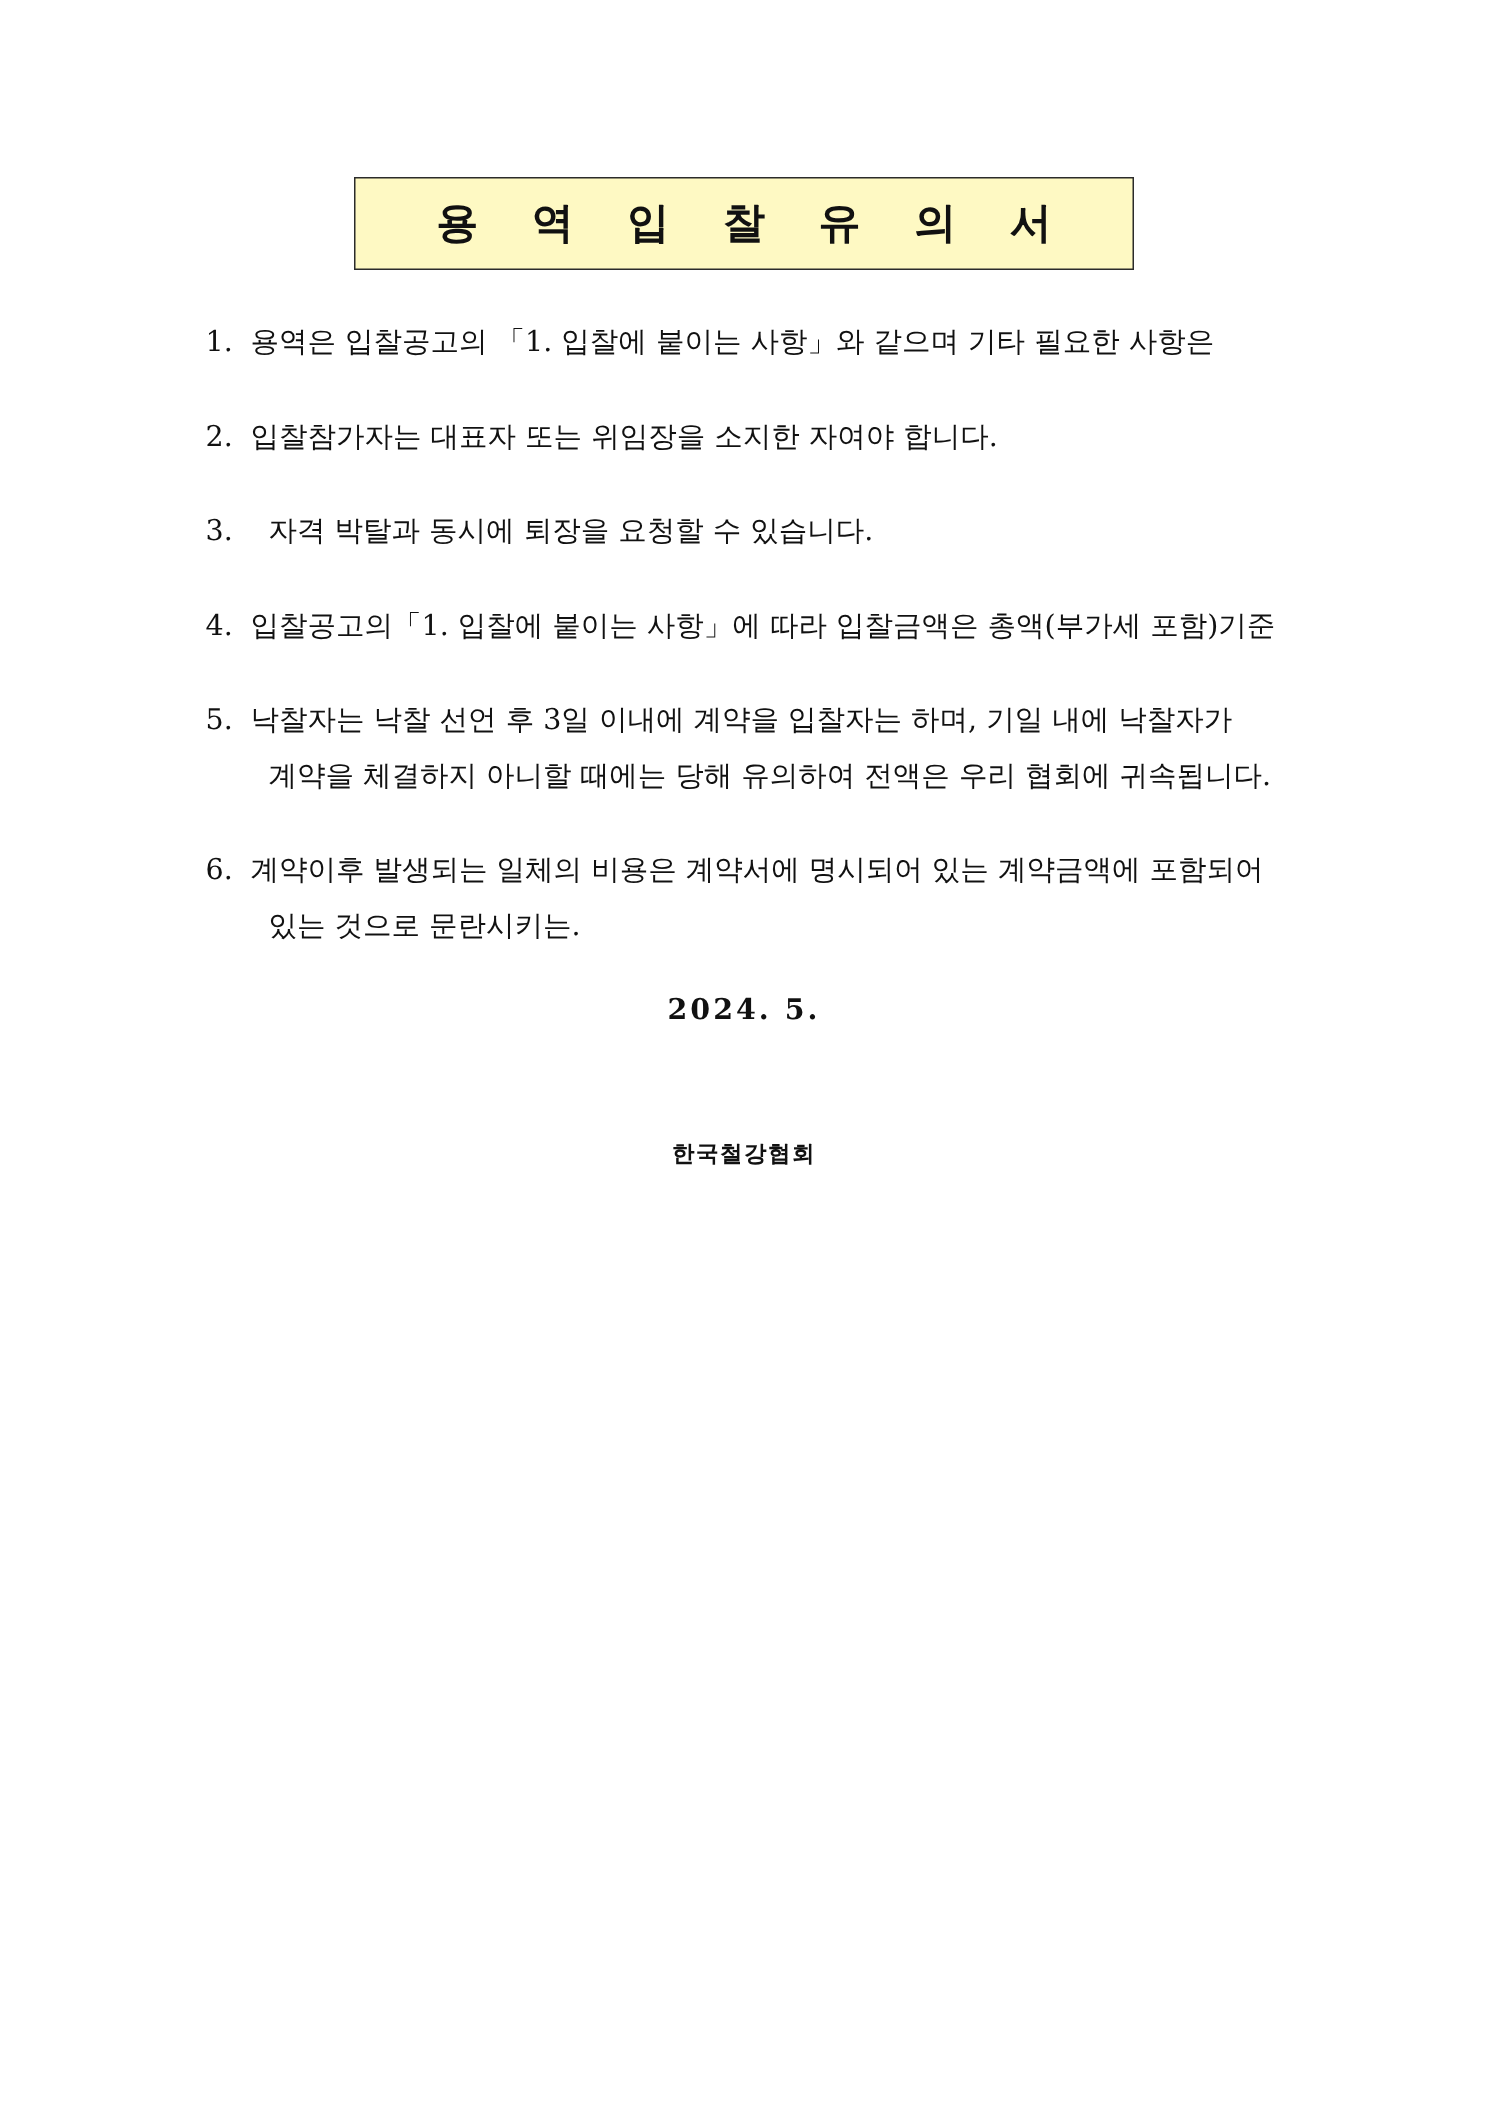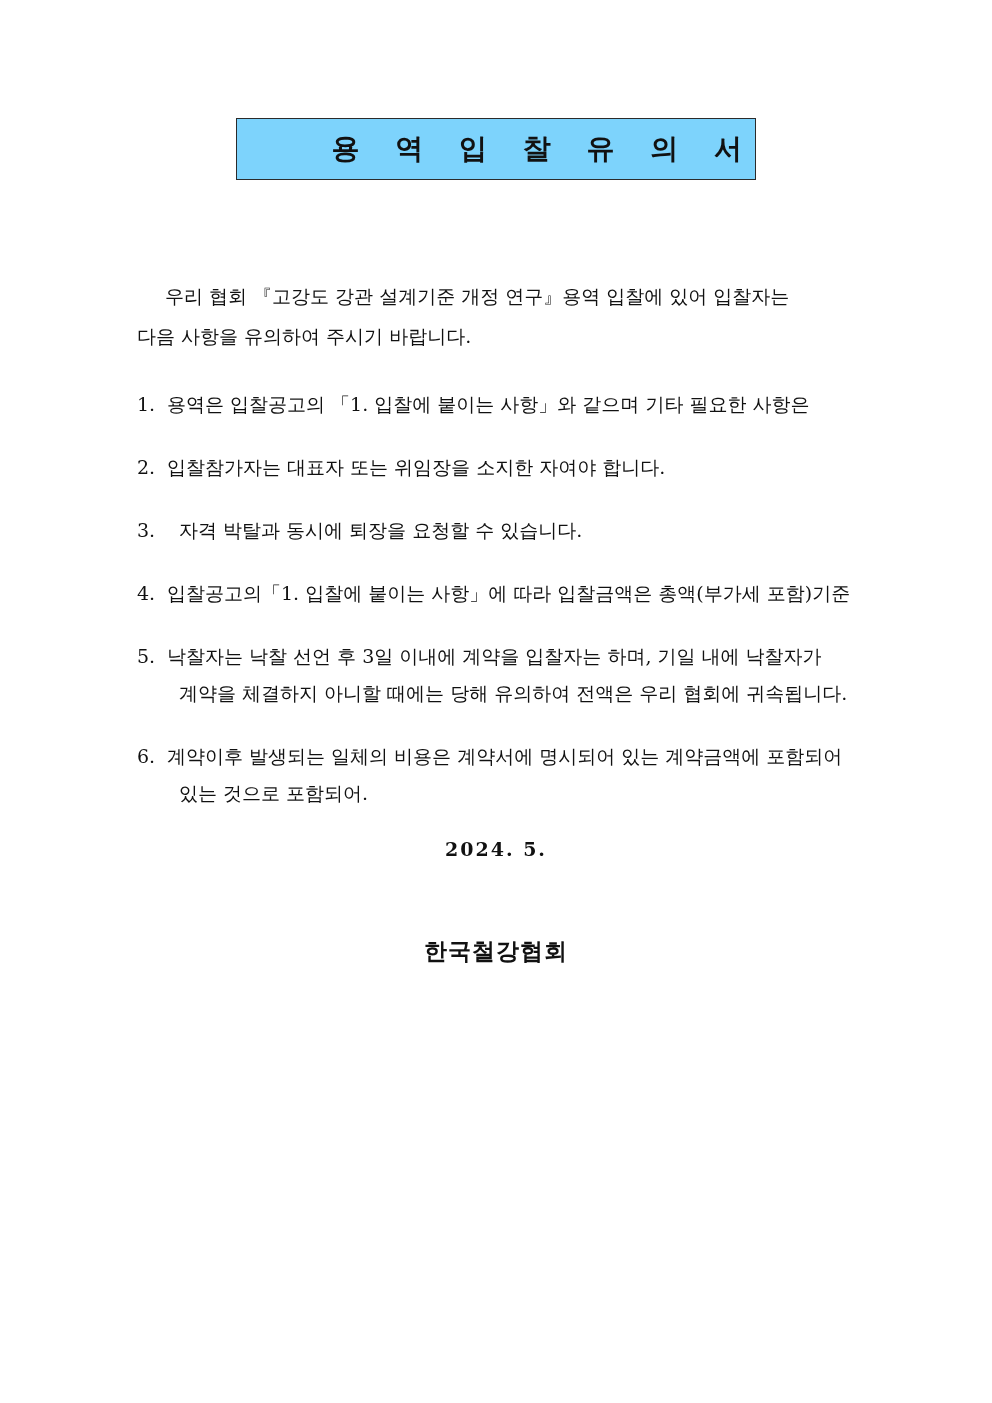--- a/index.html
+++ b/index.html
@@ -24,26 +24,26 @@
   }
 
   
   .title-wrap {
     display: flex;
     justify-content: center;
     margin-top: 118px;
   }
   .title-box {
     border: 1px solid #2b2b2b;
-    background: #7dd3fc;
+    background: #fef9c3;
     width: 518px;
     height: 60px;
     display: flex;
     align-items: center;
-    justify-content: flex-end;
+    justify-content: center;
   }
   .title-text {
     font-size: 28px;
     font-weight: bold;
     letter-spacing: 13px;
     text-indent: 13px;
     color: #111111;
     font-family: "DejaVu Serif", "Liberation Serif", serif;
   }
 
@@ -96,43 +96,39 @@
     text-align: center;
   }
   .date {
     font-size: 19px;
     font-weight: bold;
     letter-spacing: 2px;
     color: #111111;
   }
   .org {
     margin-top: 76px;
-    font-size: 23px;
+    font-size: 15px;
     font-weight: bold;
     letter-spacing: 1px;
     color: #111111;
   }
 </style>
 </head>
 <body>
 
 <div class="page">
 
   <div class="title-wrap">
     <div class="title-box">
       <span class="title-text">용 역 입 찰 유 의 서</span>
     </div>
   </div>
 
   <div class="body-area">
 
-    <div class="intro">
-      <span class="l1">우리 협회 『고강도 강관 설계기준 개정 연구』용역 입찰에 있어 입찰자는</span>
-      <span class="l2">다음 사항을 유의하여 주시기 바랍니다.</span>
-    </div>
 
     <div class="list">
 
       <div class="item">
         <span class="num">1.</span>
         <span class="lines">
           <span class="line">용역은 입찰공고의 「1. 입찰에 붙이는 사항」와 같으며 기타 필요한 사항은</span>
         </span>
       </div>
 
@@ -162,21 +158,21 @@
         <span class="lines">
           <span class="line">낙찰자는 낙찰 선언 후 3일 이내에 계약을 입찰자는 하며, 기일 내에 낙찰자가</span>
           <span class="line indent">계약을 체결하지 아니할 때에는 당해 유의하여 전액은 우리 협회에 귀속됩니다.</span>
         </span>
       </div>
 
       <div class="item">
         <span class="num">6.</span>
         <span class="lines">
           <span class="line">계약이후 발생되는 일체의 비용은 계약서에 명시되어 있는 계약금액에 포함되어</span>
-          <span class="line indent">있는 것으로 포함되어.</span>
+          <span class="line indent">있는 것으로 문란시키는.</span>
         </span>
       </div>
 
     </div>
   </div>
 
   <div class="footer">
     <div class="date">2024.  5.</div>
     <div class="org">한국철강협회</div>
   </div>

